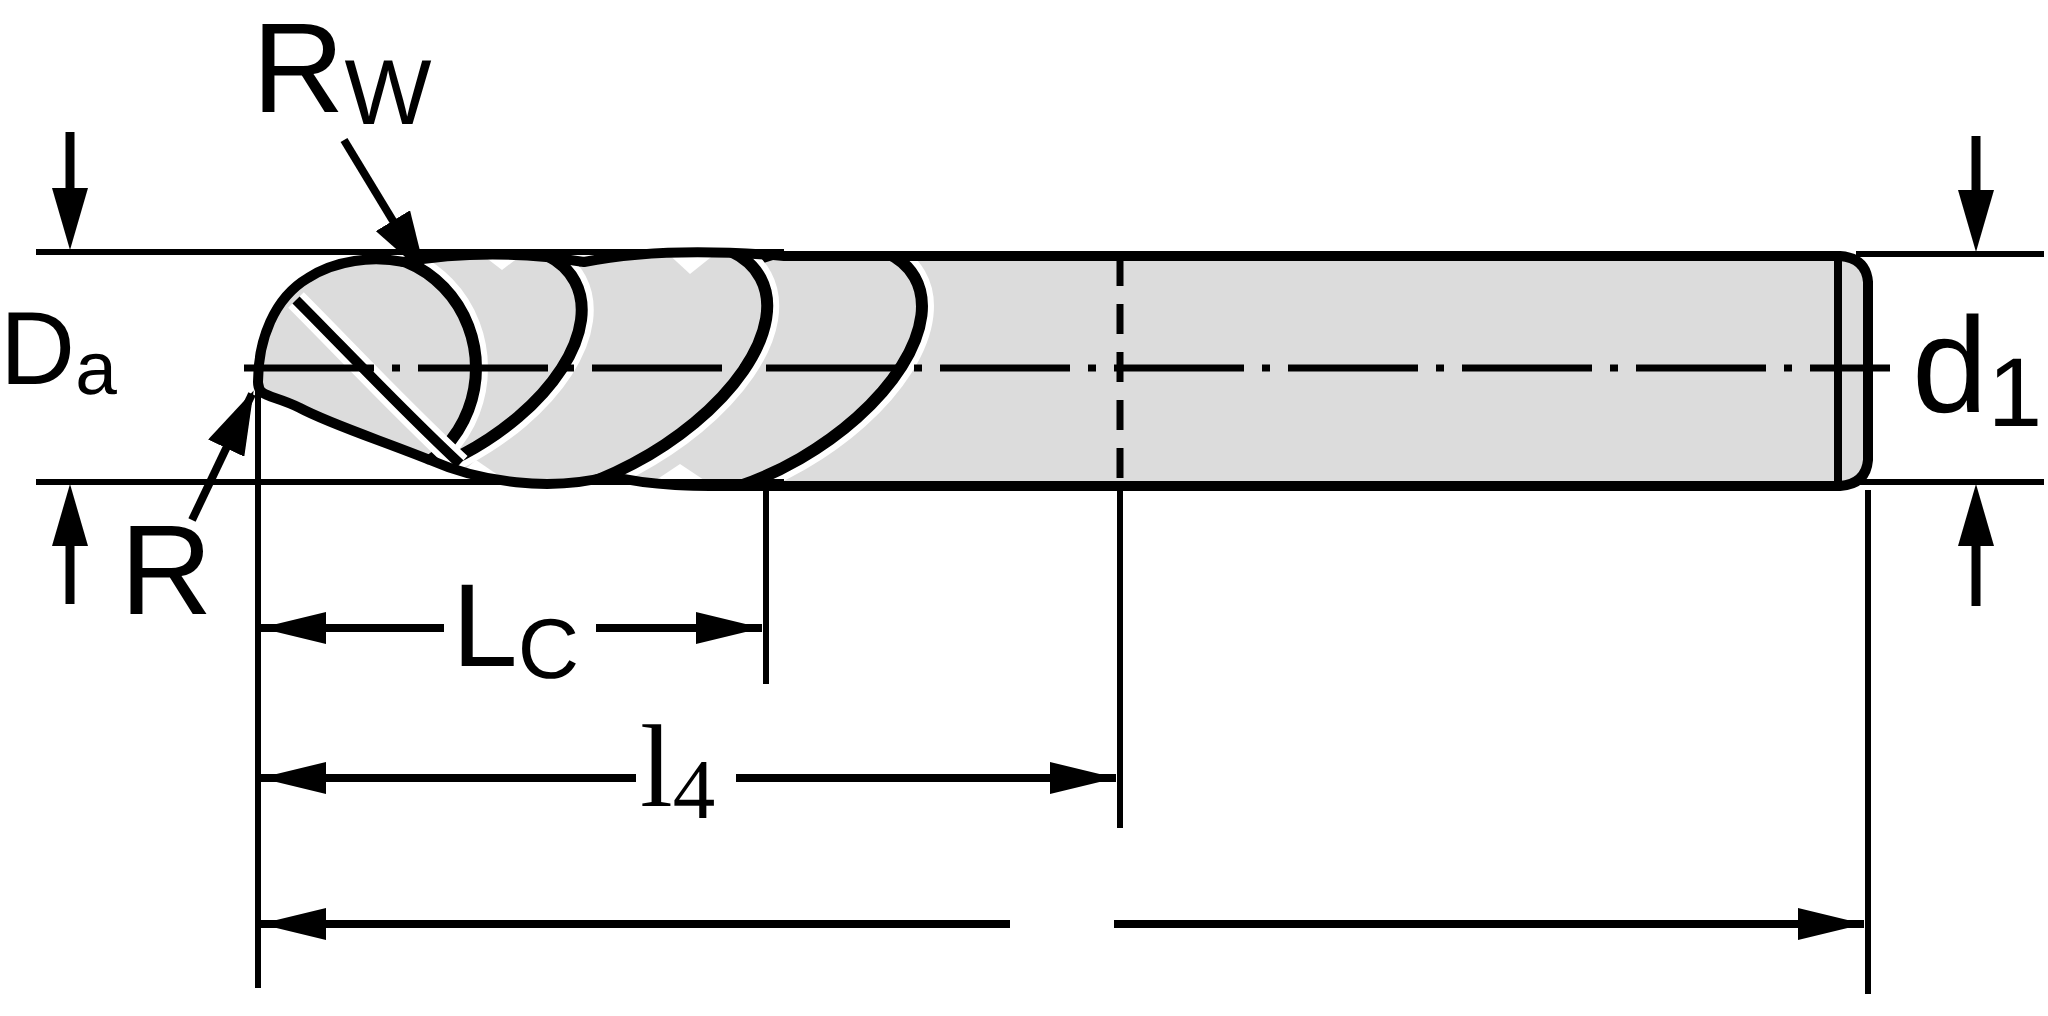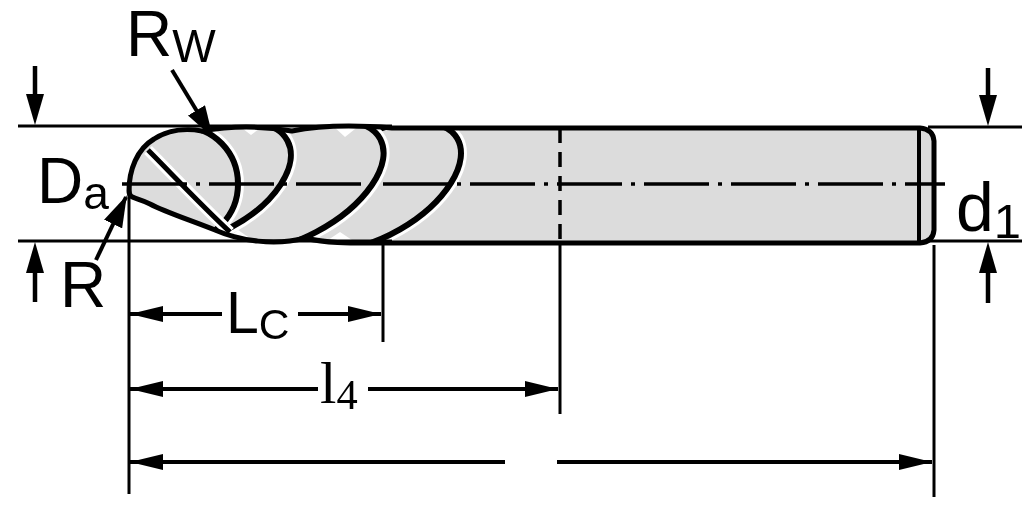--- a/index.html
+++ b/index.html
@@ -28,26 +28,26 @@
     line-height: 1;
     white-space: nowrap;
     user-select: none;
   }
   .lbl .sub {
     font-size: 0.72em;
     position: relative;
     top: 0.14em;
   }
   #lbl-rw { left: 126px; top: 2px;   font-size: 64px; }
-  #lbl-da { left: 0px;   top: 149px; font-size: 64px; margin-left: 37px; }
+  #lbl-da { left: 0px;   top: 149px; font-size: 52px; }
   #lbl-r  { left: 60px;  top: 253px; font-size: 64px; }
   #lbl-lc { left: 226px; top: 284px; font-size: 59px; }
   #lbl-l4 { left: 320px; top: 354px; font-size: 59px; font-family: Liberation Serif, serif; }
   #lbl-l1 { left: 510px; top: 428px; font-size: 59px; }
-  #lbl-d1 { left: 956px; top: 149px; font-size: 68px; margin-top: 24px; }
+  #lbl-d1 { left: 956px; top: 149px; font-size: 68px; }
 </style>
 </head>
 <body>
 
 <div class="canvas">
 
   <svg class="linework" width="1024" height="508" viewBox="0 0 1024 508">
     <defs>
       <path id="silhouette" d="
         M 129,191

